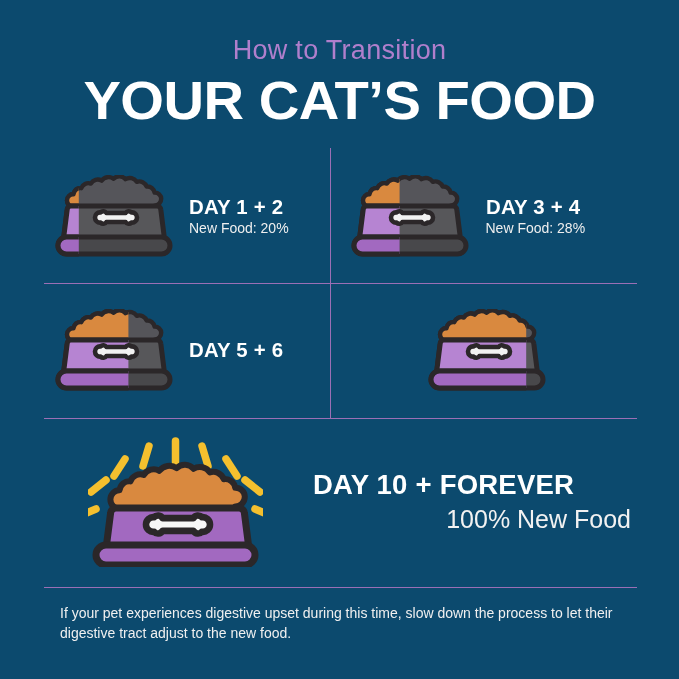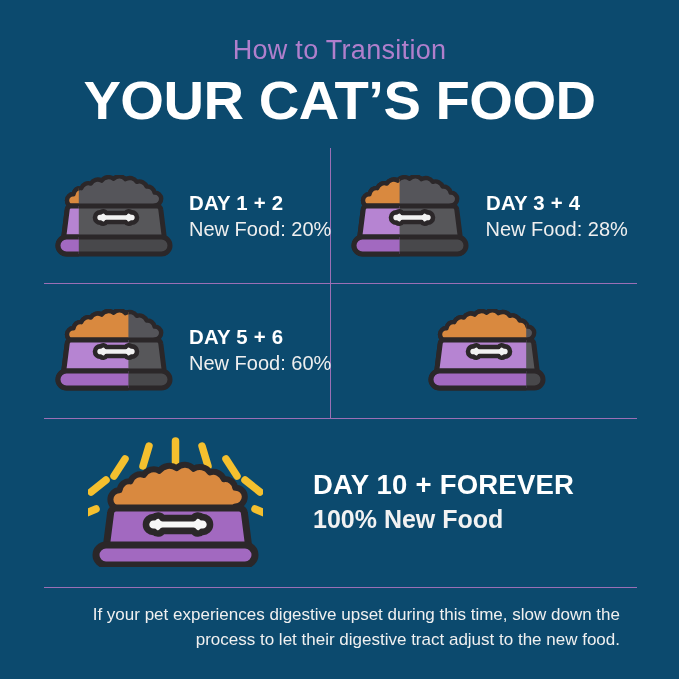--- a/index.html
+++ b/index.html
@@ -92,21 +92,21 @@
     font-size: 20px;
     font-weight: 700;
     color: #ffffff;
     letter-spacing: 0.2px;
     line-height: 1.18;
     transform: scaleX(1.02);
     transform-origin: left center;
     white-space: nowrap;
   }
   .food-line {
-    font-size: 20px;
+    font-size: 14px;
     font-weight: 400;
     color: #efefef;
     line-height: 1.33;
     white-space: nowrap;
   }
 
   
   .final-row {
     position: absolute;
     top: 425px;
@@ -132,35 +132,36 @@
     font-weight: 700;
     color: #ffffff;
     letter-spacing: 0.2px;
     line-height: 1.2;
     transform: scaleX(1.02);
     transform-origin: left center;
     white-space: nowrap;
   }
   .final-sub {
     font-size: 25px;
-    font-weight: 700;
+    font-weight: 400;
     color: #f2f2f2;
     line-height: 1.3;
     margin-top: 2px;
     white-space: nowrap;
+    text-align: right;
   }
 
   
   .footnote {
     position: absolute;
     top: 603px;
     left: 60px;
     width: 560px;
-    text-align: right;
-    font-size: 17px;
+    text-align: left;
+    font-size: 14px;
     line-height: 1.45;
     color: #f0f0f0;
   }
 </style>
 </head>
 <body>
 
 <div id="infographic">
 
   <div class="header">
@@ -273,21 +274,20 @@
           <g clip-path="url(#cp3)">
             <rect x="4" y="62" width="112" height="17" rx="8.5" fill="#a269c0" stroke="#2b2729" stroke-width="5"></rect>
           </g>
           <g>
             <path d="M41 42.5 C41 39.4 43.6 37 46.6 37.4 C48.2 35.6 51.2 35.8 52.4 38 L71.6 38 C72.8 35.8 75.8 35.6 77.4 37.4 C80.4 37 83 39.4 83 42.5 C83 45.6 80.4 48 77.4 47.6 C75.8 49.4 72.8 49.2 71.6 47 L52.4 47 C51.2 49.2 48.2 49.4 46.6 47.6 C43.6 48 41 45.6 41 42.5 Z" fill="#f2f2f2" stroke="#2b2729" stroke-width="4.6" stroke-linejoin="round"></path>
           </g>
         </svg>
       </div>
       <div class="text-wrap">
         <div class="day-label">DAY 5 + 6</div>
-        <div class="food-line">New Food: 60%</div>
       </div>
     </div>
 
     <div class="quad">
       <div class="bowl-wrap">
         <svg width="124" height="84" viewBox="0 0 124 84">
           <defs>
             <clipPath id="cp4">
                 <rect x="0" y="0" width="99.2" height="84"></rect>
               </clipPath>

